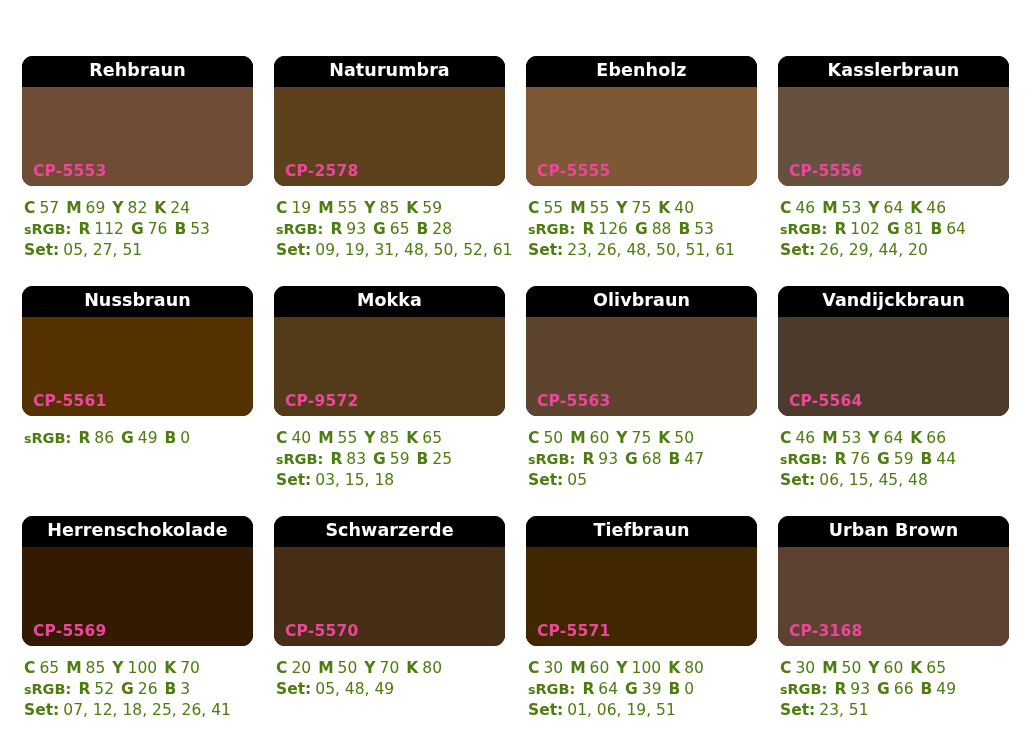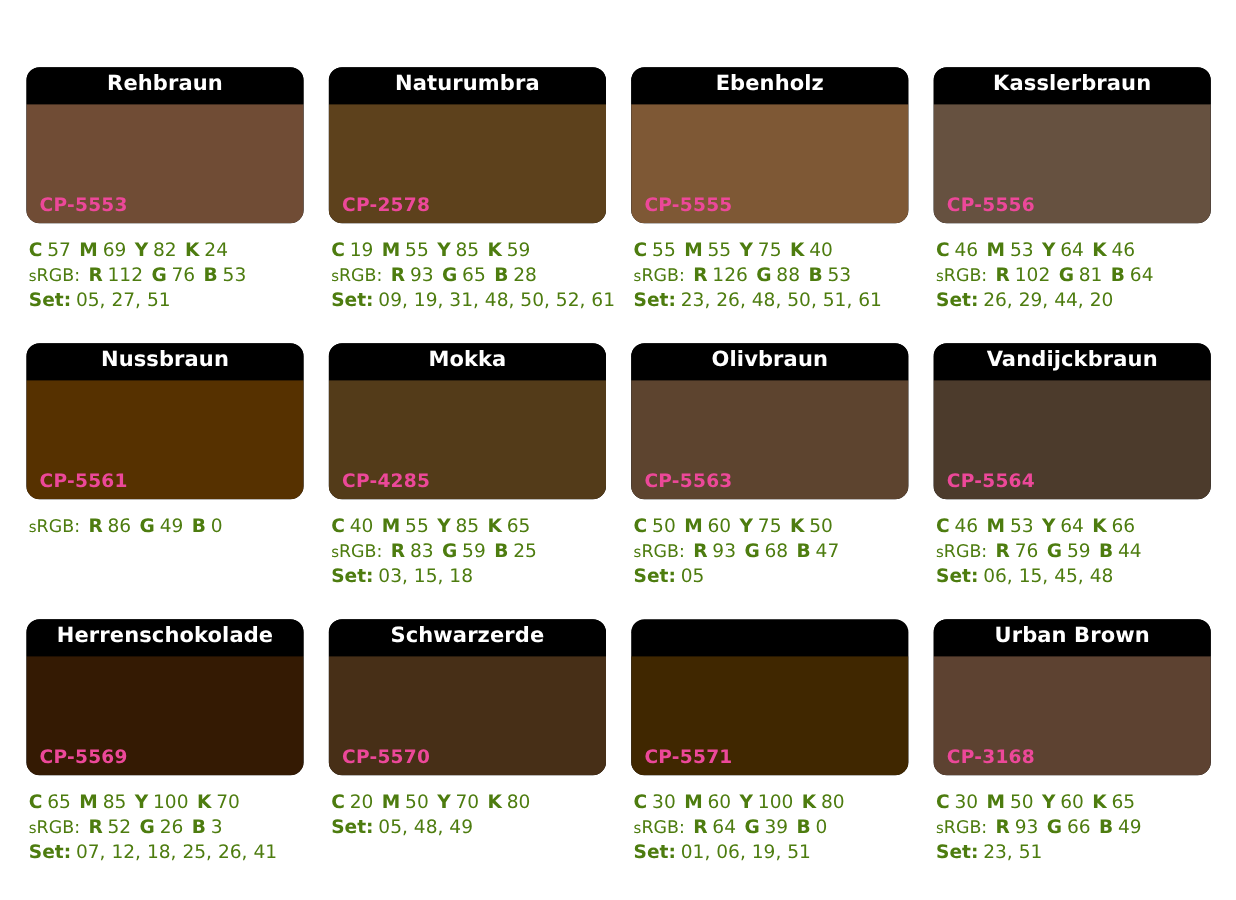--- a/index.html
+++ b/index.html
@@ -95,21 +95,21 @@
 
   .spec-line b {
     font-weight: bold;
   }
 
   .spec-line .val {
     font-weight: normal;
   }
 
   .srgb-label {
-    font-weight: normal;
+    font-weight: bold;
     font-size: 14.5px;
   }
 
   .srgb-label .cap {
     font-size: 12.5px;
   }
 
   .gap {
     display: inline-block;
     width: 7px;
@@ -179,21 +179,21 @@
           <div class="chip-code">CP-5561</div>
         </div>
         <div class="specs">
           <div class="spec-line"><span class="srgb-label"><span class="cap">s</span><span>RGB:</span></span><span class="gap"></span><b>R</b><span class="gap-sm"></span><span class="val">86</span><span class="gap"></span><b>G</b><span class="gap-sm"></span><span class="val">49</span><span class="gap"></span><b>B</b><span class="gap-sm"></span><span class="val">0</span></div>
         </div>
       </div>
       <div class="swatch-card">
         <div class="chip">
           <div class="chip-header">Mokka</div>
           <div class="chip-color" style="background: rgb(83, 59, 25);"></div>
-          <div class="chip-code">CP-4285</div>
+          <div class="chip-code">CP-9572</div>
         </div>
         <div class="specs">
           <div class="spec-line"><b>C</b><span class="gap-sm"></span><span class="val">40</span><span class="gap"></span><b>M</b><span class="gap-sm"></span><span class="val">55</span><span class="gap"></span><b>Y</b><span class="gap-sm"></span><span class="val">85</span><span class="gap"></span><b>K</b><span class="gap-sm"></span><span class="val">65</span></div>
           <div class="spec-line"><span class="srgb-label"><span class="cap">s</span><span>RGB:</span></span><span class="gap"></span><b>R</b><span class="gap-sm"></span><span class="val">83</span><span class="gap"></span><b>G</b><span class="gap-sm"></span><span class="val">59</span><span class="gap"></span><b>B</b><span class="gap-sm"></span><span class="val">25</span></div>
           <div class="spec-line"><b>Set:</b><span class="gap-sm"></span><span class="val">03, 15, 18</span></div>
         </div>
       </div>
       <div class="swatch-card">
         <div class="chip">
           <div class="chip-header">Olivbraun</div>
@@ -236,20 +236,21 @@
           <div class="chip-color" style="background: rgb(71, 47, 23);"></div>
           <div class="chip-code">CP-5570</div>
         </div>
         <div class="specs">
           <div class="spec-line"><b>C</b><span class="gap-sm"></span><span class="val">20</span><span class="gap"></span><b>M</b><span class="gap-sm"></span><span class="val">50</span><span class="gap"></span><b>Y</b><span class="gap-sm"></span><span class="val">70</span><span class="gap"></span><b>K</b><span class="gap-sm"></span><span class="val">80</span></div>
           <div class="spec-line"><b>Set:</b><span class="gap-sm"></span><span class="val">05, 48, 49</span></div>
         </div>
       </div>
       <div class="swatch-card">
         <div class="chip">
+          <div class="chip-header">Tiefbraun</div>
           <div class="chip-color" style="background: rgb(64, 39, 0);"></div>
           <div class="chip-code">CP-5571</div>
         </div>
         <div class="specs">
           <div class="spec-line"><b>C</b><span class="gap-sm"></span><span class="val">30</span><span class="gap"></span><b>M</b><span class="gap-sm"></span><span class="val">60</span><span class="gap"></span><b>Y</b><span class="gap-sm"></span><span class="val">100</span><span class="gap"></span><b>K</b><span class="gap-sm"></span><span class="val">80</span></div>
           <div class="spec-line"><span class="srgb-label"><span class="cap">s</span><span>RGB:</span></span><span class="gap"></span><b>R</b><span class="gap-sm"></span><span class="val">64</span><span class="gap"></span><b>G</b><span class="gap-sm"></span><span class="val">39</span><span class="gap"></span><b>B</b><span class="gap-sm"></span><span class="val">0</span></div>
           <div class="spec-line"><b>Set:</b><span class="gap-sm"></span><span class="val">01, 06, 19, 51</span></div>
         </div>
       </div>
       <div class="swatch-card">

